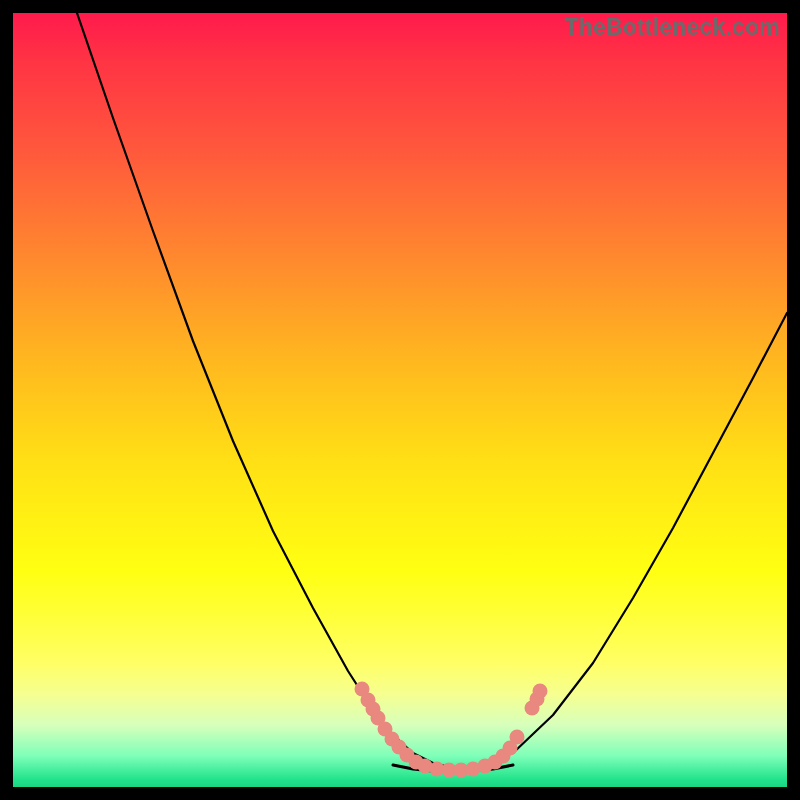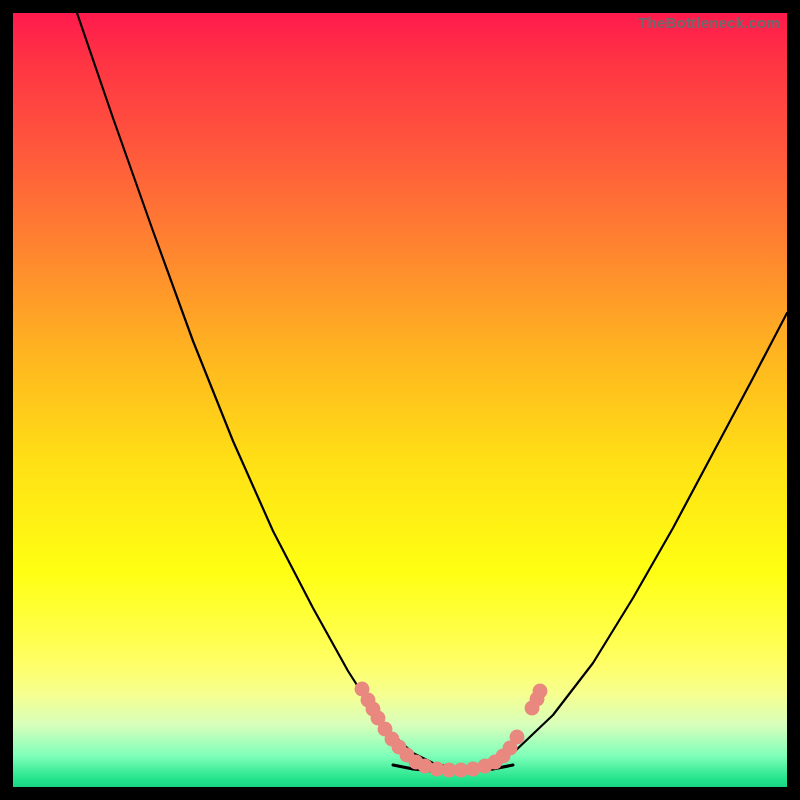--- a/index.html
+++ b/index.html
@@ -31,21 +31,21 @@
       #7effb9 96%,
       #22e38b 99%,
       #1ad482 100%
     );
   }
   .watermark {
     position: absolute;
     top: 14px;
     right: 20px;
     font-family: Arial, Helvetica, sans-serif;
-    font-size: 15px;
+    font-size: 23px;
     font-weight: bold;
     color: #6b6b6b;
     letter-spacing: 0.2px;
   }
   svg.curve {
     position: absolute;
     left: 0;
     top: 0;
     width: 774px;
     height: 774px;

